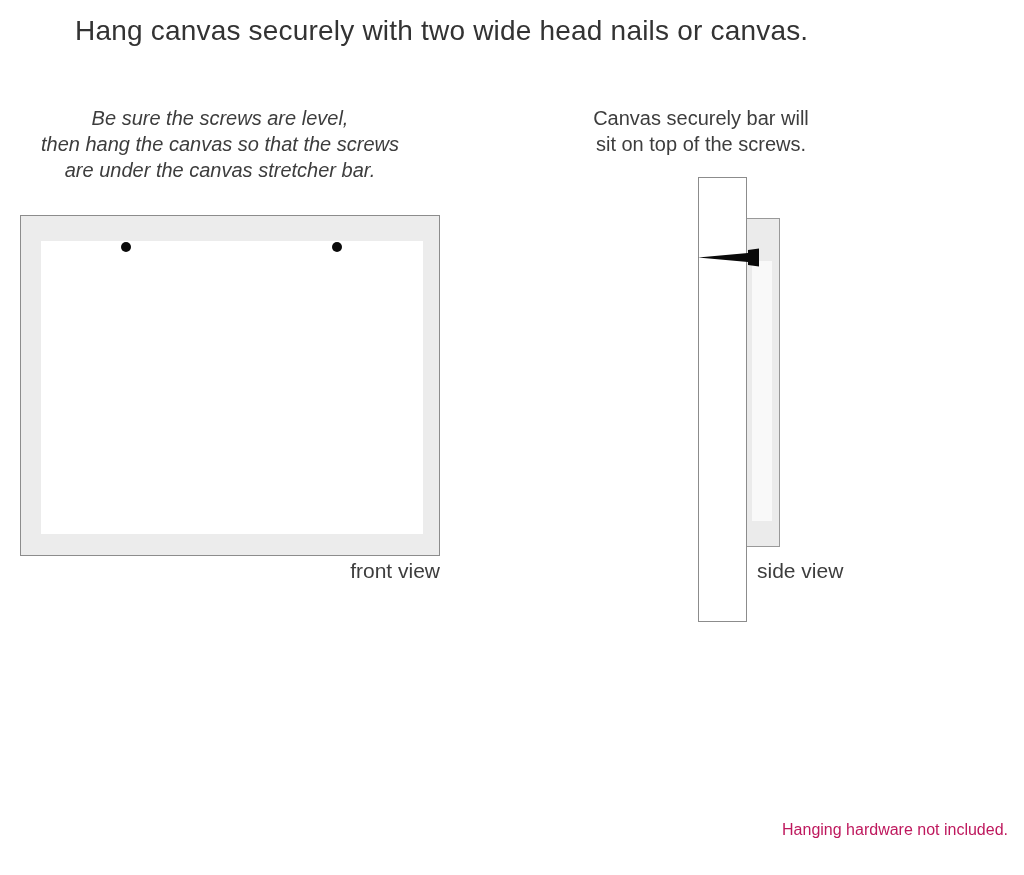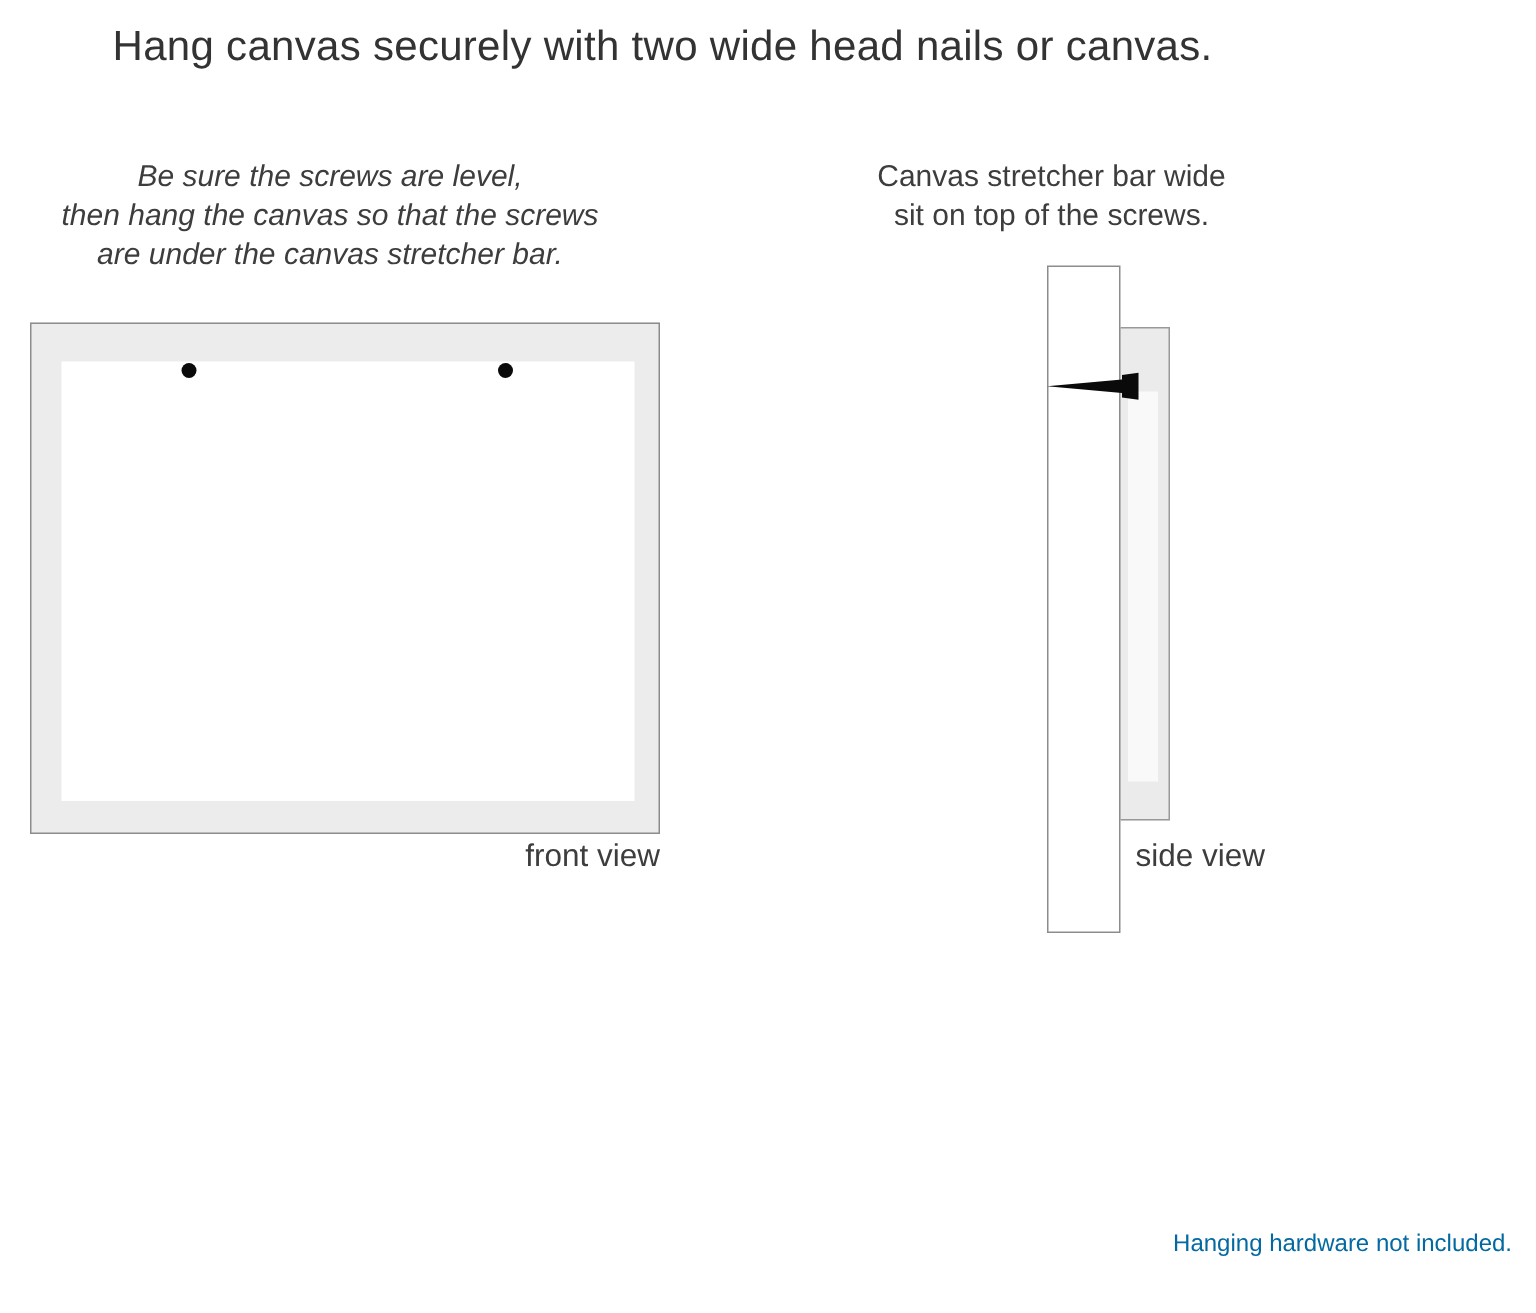--- a/index.html
+++ b/index.html
@@ -119,38 +119,38 @@
   }
 
   .footer {
     position: absolute;
     right: 16px;
     top: 820px;
     text-align: right;
     font-size: 16px;
     font-weight: 300;
     line-height: 19px;
-    color: #0369a1;
+    color: #be185d;
   }
 </style>
 </head>
 <body>
 
 <div class="page">
 
   <div class="title">Hang canvas securely with two wide head nails or canvas.</div>
 
   <div class="note note-left">
     <div>Be sure the screws are level,</div>
     <div>then hang the canvas so that the screws</div>
     <div>are under the canvas stretcher bar.</div>
   </div>
 
   <div class="note note-right">
-    <div>Canvas stretcher bar wide</div>
+    <div>Canvas securely bar will</div>
     <div>sit on top of the screws.</div>
   </div>
 
   <div class="front-box">
     <div class="front-canvas"></div>
     <div class="nail-dot left"></div>
     <div class="nail-dot right"></div>
   </div>
   <div class="view-label front-label">front view</div>
 

